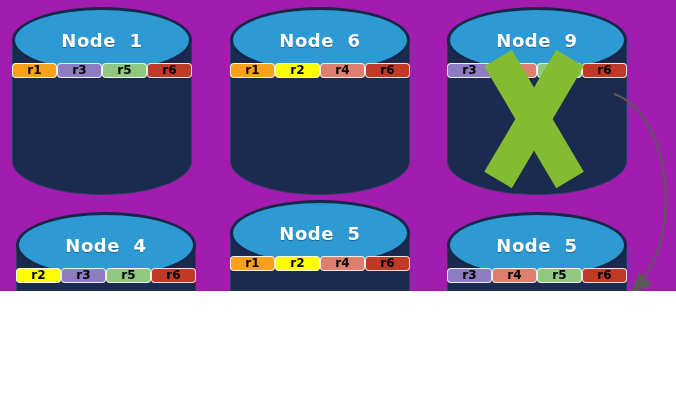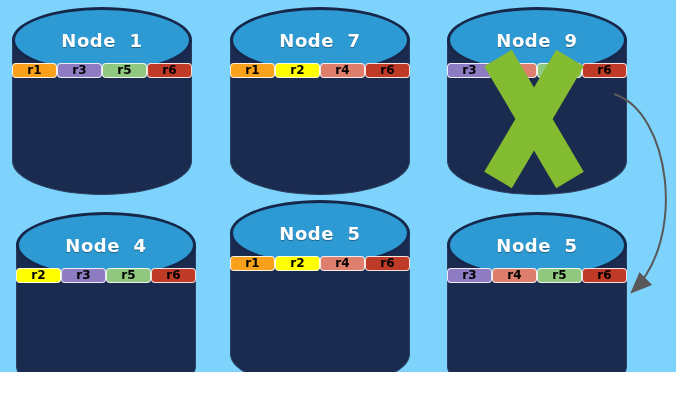--- a/index.html
+++ b/index.html
@@ -1,18 +1,18 @@
 <!DOCTYPE html>
 <html><head>
 <meta charset="utf-8">
 <style>
   * { margin:0; padding:0; box-sizing:border-box; }
   body { background:#ffffff; font-family:"DejaVu Sans","Liberation Sans",sans-serif; }
   .canvas {
-    position:relative; width:676px; height:372px; background:#7dd3fc; overflow:hidden;
+    position:relative; width:676px; height:291px; background:#a21caf; overflow:hidden;
   }
   .node { position:absolute; width:180px; height:188px; }
   .node.n1 { left:12px;  top:7px;  }
   .node.n2 { left:230px; top:7px;  }
   .node.n3 { left:447px; top:7px;  }
   .node.n4 { left:16px;  top:212px; }
   .node.n5 { left:230px; top:200px; }
   .node.n6 { left:447px; top:212px; }
   .cyl-body {
     position:absolute; left:0; right:0; top:33px; bottom:0;
@@ -55,21 +55,21 @@
       <div class="bar" style="background: rgb(249, 161, 27);">r1</div>
       <div class="bar" style="background: rgb(142, 124, 195);">r3</div>
       <div class="bar" style="background: rgb(143, 200, 126);">r5</div>
       <div class="bar" style="background: rgb(192, 58, 40);">r6</div>
     </div>
   </div>
 
   <div class="node n2">
     <div class="cyl-body"></div>
     <div class="cyl-top">
-      <span class="node-title">Node 7</span>
+      <span class="node-title">Node 6</span>
     </div>
     <div class="bars">
       <div class="bar" style="background: rgb(249, 161, 27);">r1</div>
       <div class="bar" style="background: rgb(255, 255, 0);">r2</div>
       <div class="bar" style="background: rgb(222, 126, 109);">r4</div>
       <div class="bar" style="background: rgb(192, 58, 40);">r6</div>
     </div>
   </div>
 
   <div class="node n3">

